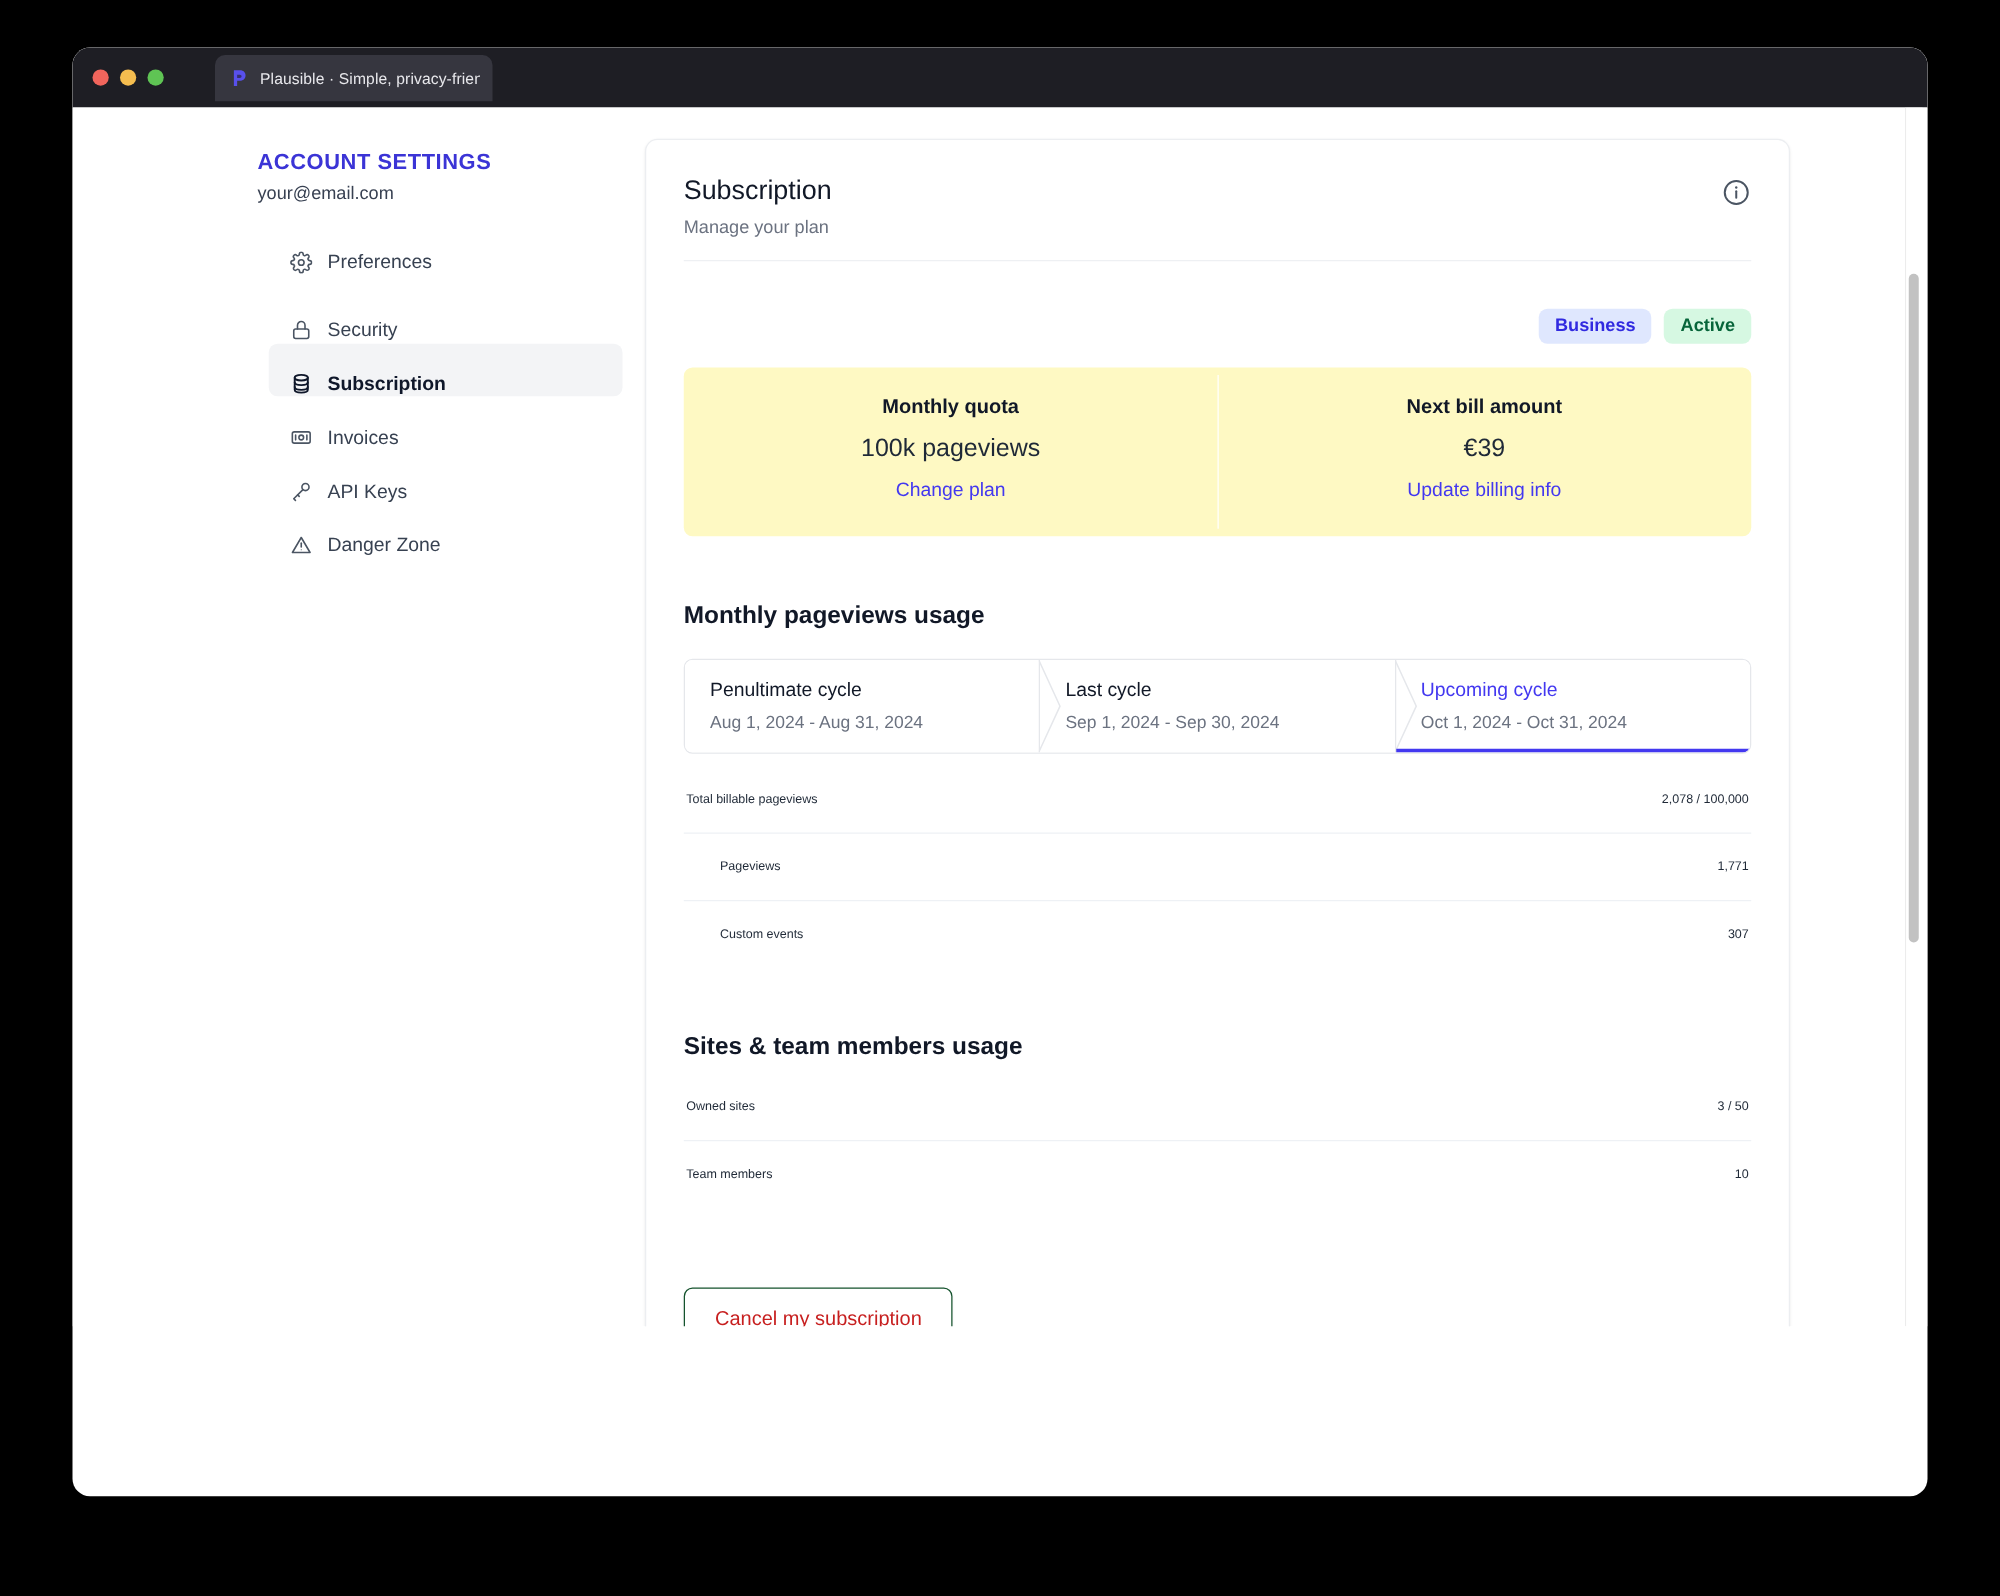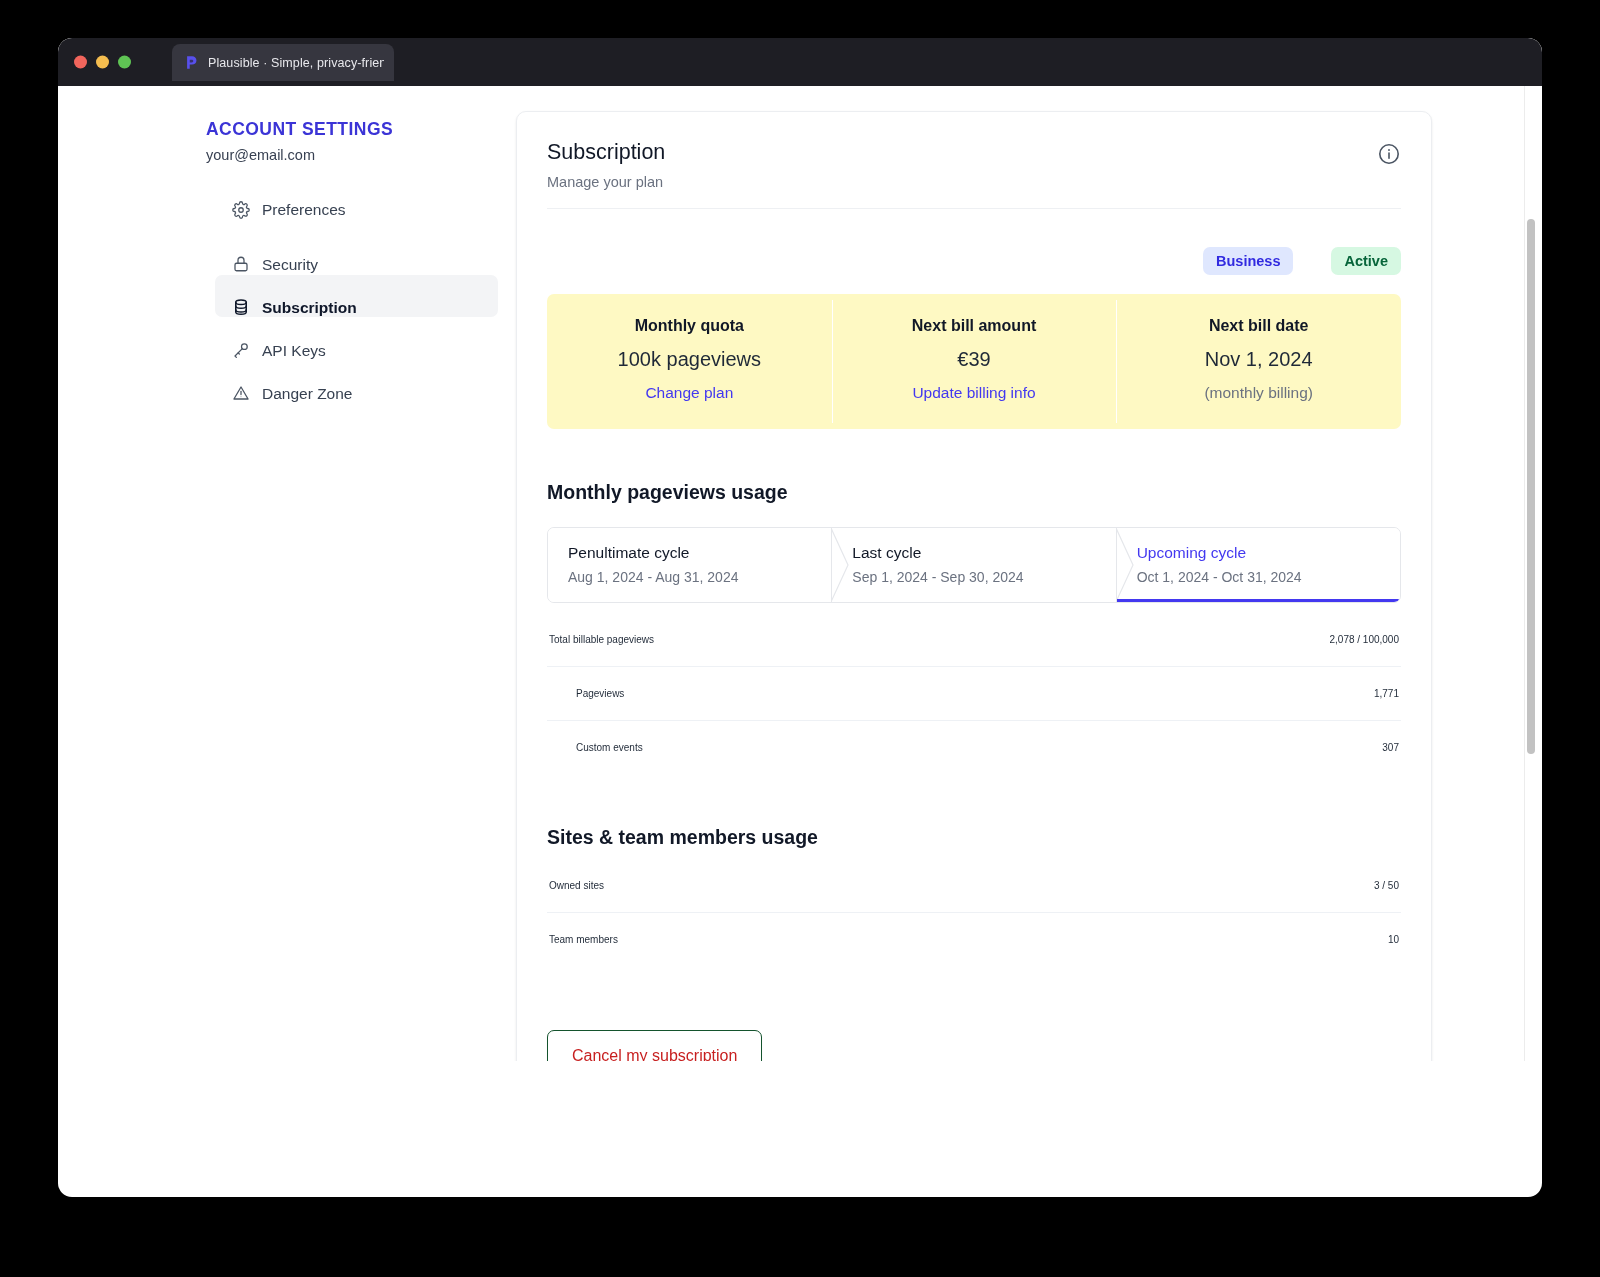--- a/index.html
+++ b/index.html
@@ -190,21 +190,20 @@
     align-items: center;
     gap: 10px;
     margin-top: 38px;
   }
   .badge {
     font-size: 14.5px;
     font-weight: 700;
     padding: 6px 13px;
     border-radius: 7px;
     line-height: 1.15;
-    margin-left: 28px;
   }
   #badge-plan { background: #dfe7fe; color: #312ae0; }
   #badge-status { background: #d6f8e2; color: #07653a; }
 
   
   #stat-row {
     display: flex;
     margin-top: 19px;
     background: #fef9c3;
     border-radius: 7px;
@@ -415,20 +414,30 @@
               <svg width="18" height="18" viewBox="0 0 24 24" fill="none" stroke="currentColor" stroke-width="2" stroke-linecap="round" stroke-linejoin="round">
                 <ellipse cx="12" cy="5.5" rx="7" ry="3"></ellipse>
                 <path d="M5 5.5v5c0 1.7 3.1 3 7 3s7-1.3 7-3v-5"></path>
                 <path d="M5 10.5v5c0 1.7 3.1 3 7 3s7-1.3 7-3v-5"></path>
                 <path d="M5 15.5v3c0 1.7 3.1 3 7 3s7-1.3 7-3v-3"></path>
               </svg>
             </span>
             <span>Subscription</span>
           </div>
 
+          <div class="nav-item">
+            <span class="nav-icon">
+              <svg width="18" height="18" viewBox="0 0 24 24" fill="none" stroke="currentColor" stroke-width="1.7" stroke-linecap="round" stroke-linejoin="round">
+                <rect x="2.5" y="6" width="19" height="12" rx="2"></rect>
+                <circle cx="12" cy="12" r="2.5"></circle>
+                <path d="M6 9.5v5M18 9.5v5"></path>
+              </svg>
+            </span>
+            <span>Invoices</span>
+          </div>
 
           <div class="nav-item">
             <span class="nav-icon">
               <svg width="18" height="18" viewBox="0 0 24 24" fill="none" stroke="currentColor" stroke-width="1.7" stroke-linecap="round" stroke-linejoin="round">
                 <circle cx="16.5" cy="7.5" r="3.8"></circle>
                 <path d="M13.8 10.2L4 20l1.8 1.8"></path>
                 <path d="M8.2 15.8l1.6 1.6"></path>
               </svg>
             </span>
             <span>API Keys</span>
@@ -472,25 +481,20 @@
             <div class="stat-box">
               <div class="stat-label">Monthly quota</div>
               <div class="stat-value">100k pageviews</div>
               <div class="stat-link">Change plan</div>
             </div>
             <div class="stat-box">
               <div class="stat-label">Next bill amount</div>
               <div class="stat-value">€39</div>
               <div class="stat-link">Update billing info</div>
             </div>
-            <div class="stat-box">
-              <div class="stat-label">Next bill date</div>
-              <div class="stat-value">Nov 1, 2024</div>
-              <div class="stat-note">(monthly billing)</div>
-            </div>
           </div>
 
           <h2 class="section-title">Monthly pageviews usage</h2>
 
           <div id="cycle-tabs">
             <div class="cycle-tab">
               <div class="ct-name">Penultimate cycle</div>
               <div class="ct-range">Aug 1, 2024 - Aug 31, 2024</div>
             </div>
             <div class="cycle-tab">

